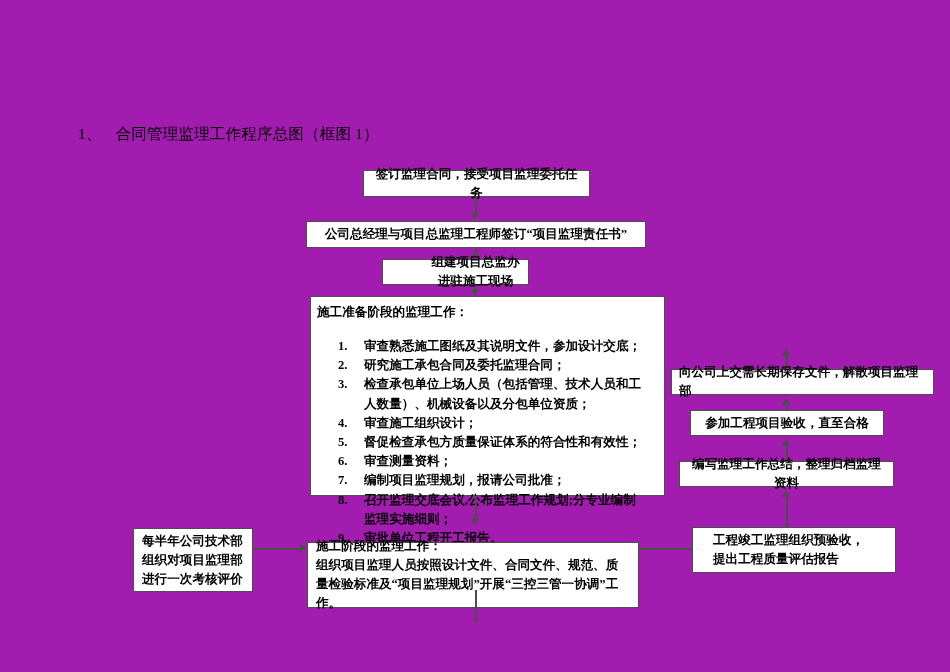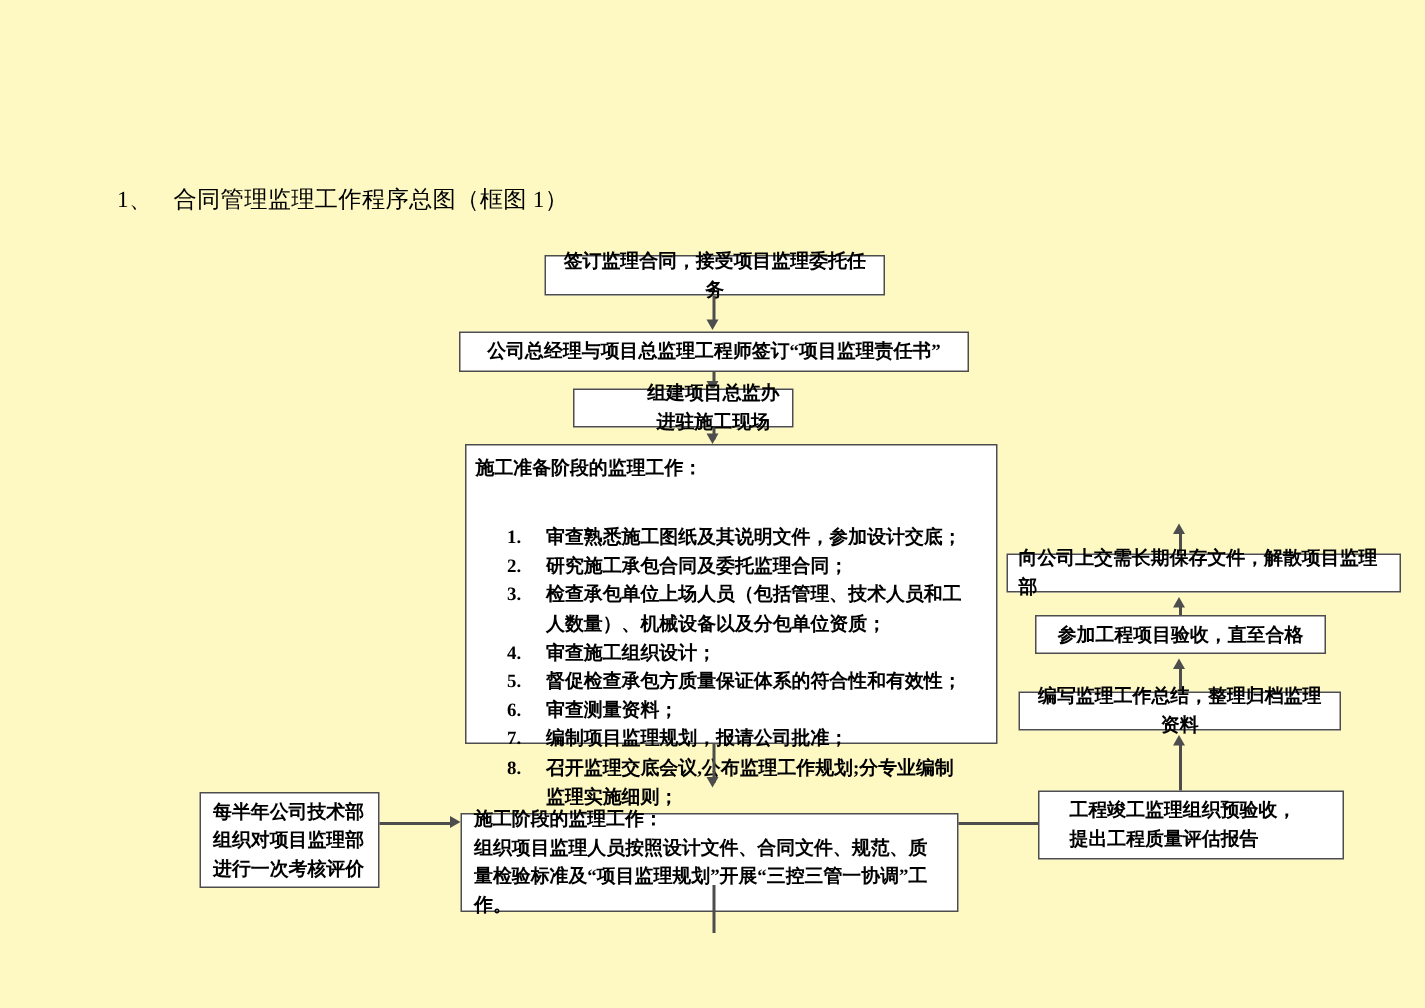--- a/index.html
+++ b/index.html
@@ -8,21 +8,21 @@
     background: #ffffff;
   }
   body {
     font-family: "Liberation Serif", "DejaVu Serif", serif;
     color: #000000;
   }
   #page {
     position: relative;
     width: 950px;
     height: 672px;
-    background: #fef9c3;
+    background: #a21caf;
     overflow: hidden;
   }
 
   
   .doc-title {
     position: absolute;
     left: 78px;
     top: 123px;
     font-size: 15.5px;
     line-height: 22px;
@@ -71,21 +71,21 @@
     border-right: 4.5px solid transparent;
     border-bottom: 7px solid #4d4d4d;
   }
   .arrow.right {
     border-top: 4.5px solid transparent;
     border-bottom: 4.5px solid transparent;
     border-left: 7px solid #4d4d4d;
   }
 
   
-  .list-head { margin: 0 0 12px 0; }
+  .list-head { margin: 0 0 0 0; }
   ol.steps {
     margin: 15px;
     padding: 0 0 0 0;
     list-style: none;
     counter-reset: step;
   }
   ol.steps li {
     counter-increment: step;
     position: relative;
     padding-left: 32px;

